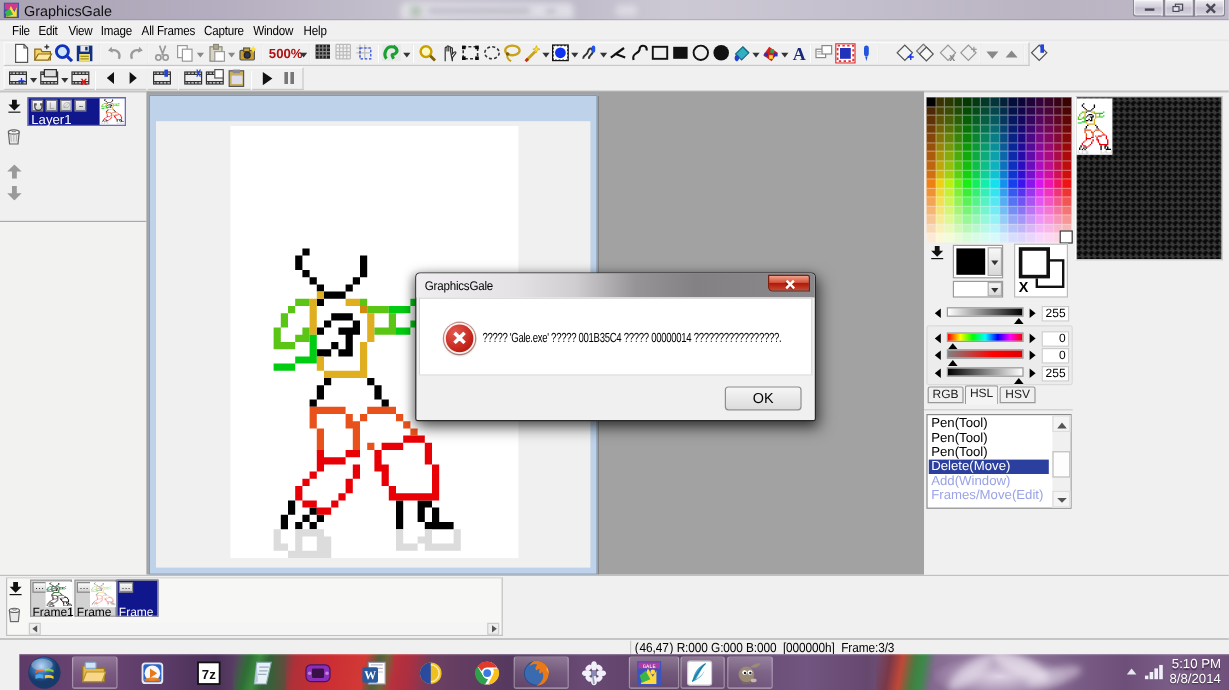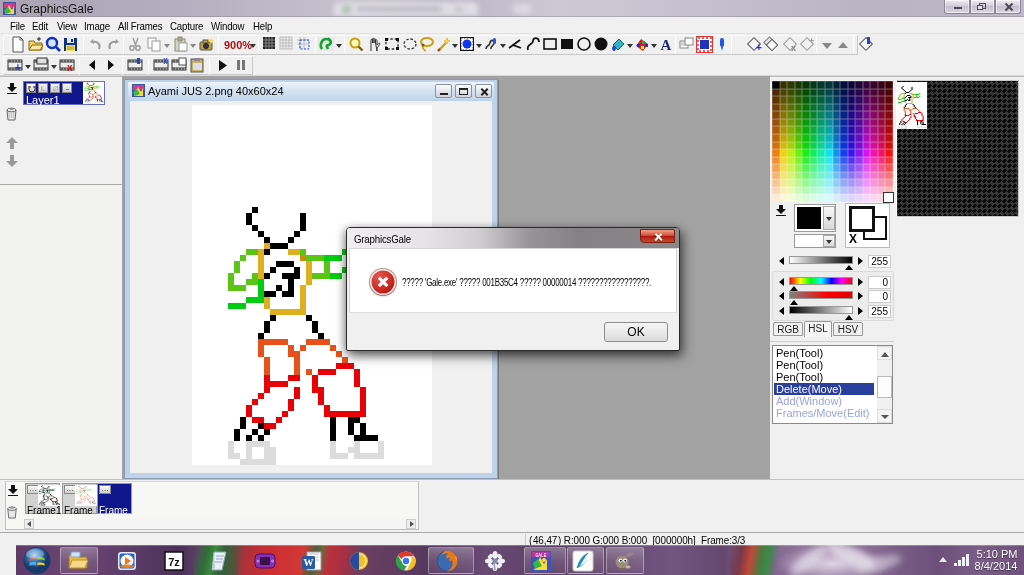--- a/index.html
+++ b/index.html
@@ -165,21 +165,21 @@
       <rect x="7" y="7" width="8" height="8" fill="#fff" stroke="#9a9a9a"></rect>
     </svg>
     <div class="drop dropg" style="left:190px;top:10px"></div>
     <svg class="ticon" style="left:198px;top:2px" viewBox="0 0 17 17" width="17" height="17">
       <rect x="2" y="6" width="12" height="8" rx="1" fill="#c8a030" stroke="#555"></rect>
       <rect x="5" y="4" width="5" height="3" fill="#c8a030" stroke="#555"></rect>
       <circle cx="8" cy="10" r="2.5" fill="#335" stroke="#222"></circle>
       <path d="M13 2l1 2 2 1-2 1-1 2-1-2-2-1 2-1z" fill="#ffe030"></path>
     </svg>
     <div class="tsep" style="left:218px;top:3px;height:16px"></div>
-    <span style="position:absolute;left:224px;top:5px;font-size:11px;font-weight:bold;color:#b01010">900%</span>
+    <span style="position:absolute;left:224px;top:5px;font-size:11px;font-weight:bold;color:#b01010">500%</span>
     <div class="drop" style="left:250px;top:10px"></div>
     <div class="tsep" style="left:258px;top:3px;height:16px"></div>
     <svg class="ticon" style="left:262px;top:2px" viewBox="0 0 17 17" width="17" height="17">
       <path d="M1 1h12v12H1z" fill="#222"></path>
       <path d="M1 4h12M1 7h12M1 10h12M4 1v12M7 1v12M10 1v12" stroke="#888"></path>
     </svg>
     <svg class="ticon" style="left:279px;top:2px" viewBox="0 0 17 17" width="17" height="17">
       <path d="M1 4h12M1 7h12M1 10h12M4 1v12M7 1v12M10 1v12M1 1h12M1 13h12M1 1v12M13 1v12" stroke="#bbb"></path>
     </svg>
     <svg class="ticon" style="left:296px;top:2px" viewBox="0 0 17 17" width="17" height="17">
@@ -403,39 +403,20 @@
       <path d="M7 0l6 6H9v6H5V6H1z" fill="#9a9a9a"></path>
     </svg>
     <svg class="abs" style="left:5px;top:78px" width="14" height="12" viewBox="0 0 14 12">
       <path d="M7 12l6-6H9V0H5v6H1z" fill="#9a9a9a"></path>
     </svg>
     <div class="abs" style="left:0;top:107px;width:122px;height:1px;background:#aaa"></div>
     <div class="abs" style="left:0;top:108px;width:122px;height:295px;background:#f2f2f1"></div>
   </div>
 <div id="workspace"></div>
 <div id="mdi">
-    <div id="mdititle">
-      <svg class="abs" style="left:4px;top:2px" width="13" height="13" viewBox="0 0 13 13">
-        <rect width="13" height="13" fill="#3a55a0"></rect>
-        <rect x="1" y="1" width="11" height="5" fill="#cf3a8f"></rect>
-        <path d="M2 12 L6 3 L9 8 L11 4 L11 12 Z" fill="#ffd83a"></path>
-        <path d="M1 8 L5 5 L8 10 L3 12 Z" fill="#39b54a"></path>
-      </svg>
-      <div class="txt">Ayami JUS 2.png 40x60x24</div>
-      <div class="mbtn" style="right:42px">
-        <div class="abs" style="left:4px;top:8px;width:8px;height:2px;background:#222"></div>
-      </div>
-      <div class="mbtn" style="right:22px">
-        <div class="abs" style="left:3px;top:3px;width:9px;height:7px;border:1px solid #222;border-top-width:2px"></div>
-      </div>
-      <div class="mbtn" style="right:2px">
-        <div class="abs" style="left:4px;top:5.5px;width:9px;height:2px;background:#222;transform:rotate(45deg)"></div>
-        <div class="abs" style="left:4px;top:5.5px;width:9px;height:2px;background:#222;transform:rotate(-45deg)"></div>
-      </div>
-    </div>
     <div id="mdiclient"></div>
   </div>
 <div id="canvas"></div>
 <svg class="abs" style="left:192px;top:105px" width="240" height="360" viewBox="0 0 40 60">
     <use href="#sprite"></use>
   </svg>
 <div id="rightpanel">
     <div class="abs" style="left:0;top:0;width:254px;height:1px;background:#bbb"></div>
   </div>
 <div id="palette">
@@ -930,21 +911,21 @@
       <ellipse cx="15" cy="17" rx="2.5" ry="1.5" fill="#c8b8a8"></ellipse>
     </svg>
     <div class="tmark" style="left:923px;top:12px;border-bottom-color:#e8e8f0;border-left-width:4px;border-right-width:4px;border-bottom-width:5px"></div>
     <svg class="abs" style="left:938px;top:9px" width="16" height="13" viewBox="0 0 16 13">
       <rect x="0" y="9" width="3" height="3" fill="#f0f0f8" opacity="1"></rect>
       <rect x="4" y="6" width="3" height="6" fill="#f0f0f8" opacity="1"></rect>
       <rect x="8" y="3" width="3" height="9" fill="#f0f0f8" opacity="1"></rect>
       <rect x="12" y="0" width="3" height="12" fill="#f0f0f8" opacity="1"></rect>
     </svg>
     <div class="abs" style="left:958px;top:3px;width:46px;text-align:center;color:#fff;font-size:11px;text-shadow:0 1px 1px rgba(0,0,0,.5)">5:10 PM</div>
-    <div class="abs" style="left:955px;top:15px;width:50px;text-align:center;color:#fff;font-size:11px;text-shadow:0 1px 1px rgba(0,0,0,.5)">8/4/2014</div>
+    <div class="abs" style="left:955px;top:15px;width:50px;text-align:center;color:#fff;font-size:11px;text-shadow:0 1px 1px rgba(0,0,0,.5)">8/8/2014</div>
     <div class="abs" style="left:1009px;top:0;width:15px;height:30px;background:linear-gradient(90deg,rgba(255,255,255,.18),rgba(255,255,255,.05));border-left:1px solid rgba(0,0,0,.4);box-shadow:inset 1px 0 0 rgba(255,255,255,.25)"></div>
   </div>
 <div id="dialog">
     <div id="dlgtitle">
       <div class="t">GraphicsGale</div>
     </div>
     <div id="dlgclose">
       <div class="abs" style="left:13px;top:5.5px;width:9px;height:2.4px;background:#fff;transform:rotate(45deg);box-shadow:0 1px 1px rgba(0,0,0,.4)"></div>
       <div class="abs" style="left:13px;top:5.5px;width:9px;height:2.4px;background:#fff;transform:rotate(-45deg)"></div>
     </div>

